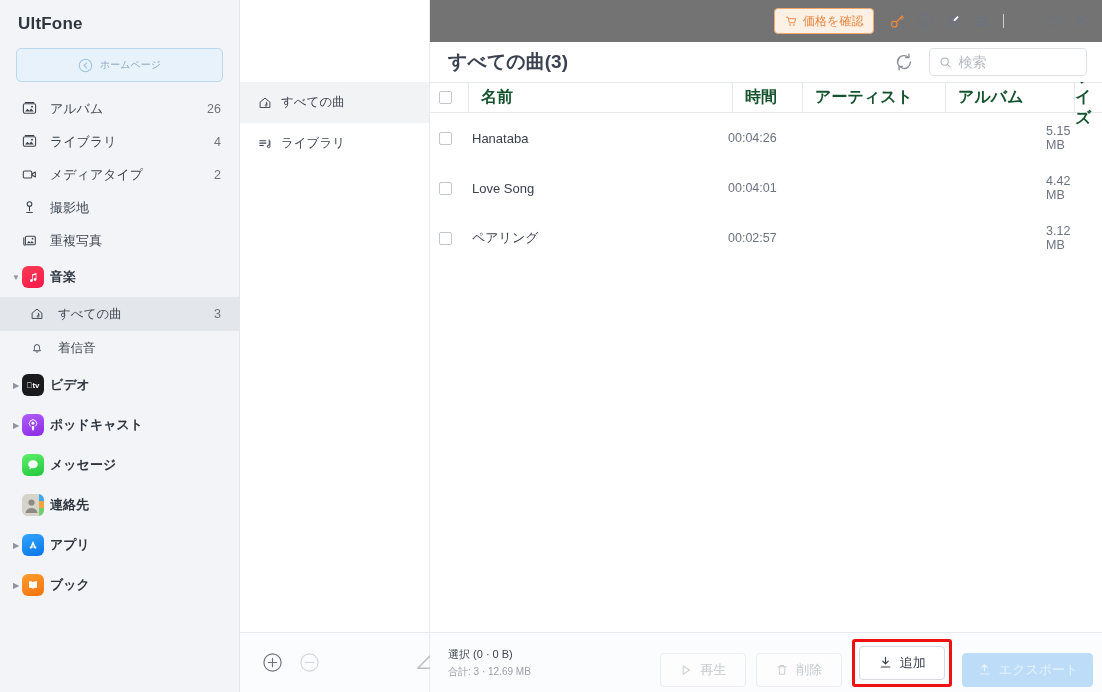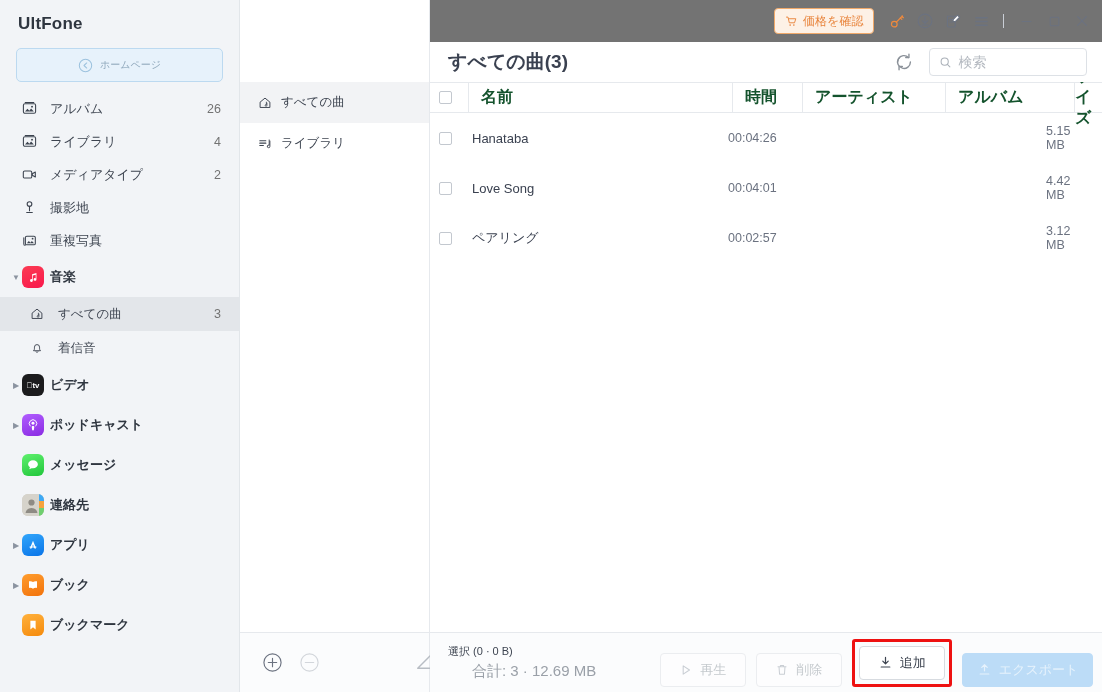--- a/index.html
+++ b/index.html
@@ -126,21 +126,21 @@
     width: 13px; height: 13px; border: 1px solid #c3c8cf;
     border-radius: 2px; background: #fff; cursor: pointer;
   }
 
   .bottombar {
     height: 60px; flex: 0 0 60px; border-top: 1px solid #e6e9ed;
     display: flex; align-items: center; padding: 0 12px 0 18px; background: #fbfcfd;
   }
   .selinfo { display: flex; flex-direction: column; gap: 3px; }
   .selinfo .l1 { font-size: 11px; color: #3d4450; }
-  .selinfo .l2 { font-size: 15px; color: #9aa0a8; margin-left: 24px; }
+  .selinfo .l2 { font-size: 10px; color: #9aa0a8; }
   .btns { margin-left: auto; display: flex; align-items: flex-end; gap: 10px; }
   .abtn {
     height: 34px; min-width: 86px; border-radius: 4px; border: 1px solid #e3e6ea;
     background: #ffffff; display: flex; align-items: center; justify-content: center;
     gap: 7px; font-size: 13px; color: #3d4450; cursor: pointer; padding: 0 14px;
   }
   .abtn.disabled { color: #c5cace; border-color: #ebedf0; background:#fdfdfe; }
   .abtn.primary { background: #bcdcf7; border-color: #bcdcf7; color: #e6f2fc; }
   .hl-wrap { padding: 4px; border: 3px solid #ee1111; border-radius: 3px; display: flex; }
   .hl-wrap .abtn { border-color: #d7dbe0; }
@@ -322,29 +322,20 @@
         <span class="caret">▶</span>
         <span class="appicon" style="background:linear-gradient(160deg,#ff9d2e,#f2720c)">
           <svg width="14" height="14" viewBox="0 0 16 16">
               <path d="M8 4.6C6.9 3.6 5.3 3.4 3.4 3.7v7.6c1.9-.3 3.5-.1 4.6.9z" fill="#fff"></path>
               <path d="M8 4.6c1.1-1 2.7-1.2 4.6-.9v7.6c-1.9-.3-3.5-.1-4.6.9z" fill="#fff"></path>
             </svg>
         </span>
         <span class="lbl">ブック</span>
       </div>
 
-      <div class="nav-item group">
-        <span class="caret"></span>
-        <span class="appicon" style="background:linear-gradient(160deg,#ffb13d,#f58a0c)">
-          <svg width="14" height="14" viewBox="0 0 16 16">
-              <path d="M5 3h6v10l-3-2.4L5 13z" fill="#fff"></path>
-            </svg>
-        </span>
-        <span class="lbl">ブックマーク</span>
-      </div>
 
     </div>
   </div>
 
   <div class="midpanel">
     <div class="mid-spacer"></div>
     <div class="mid-list">
       <div class="mid-item active">
         <span>
           <svg width="14" height="14" viewBox="0 0 16 16">

